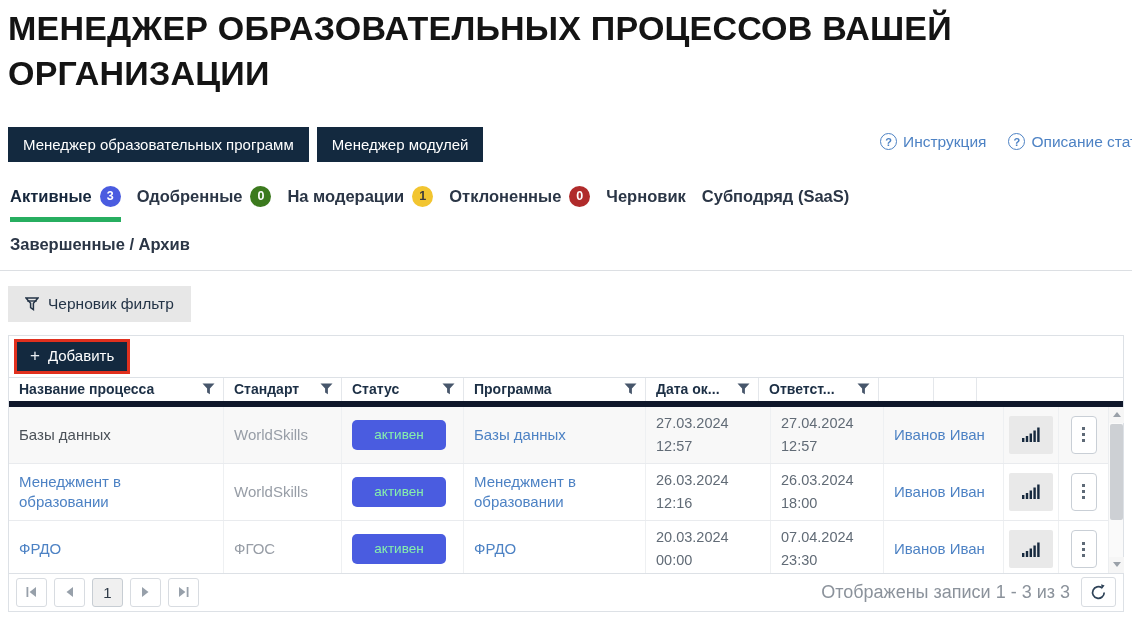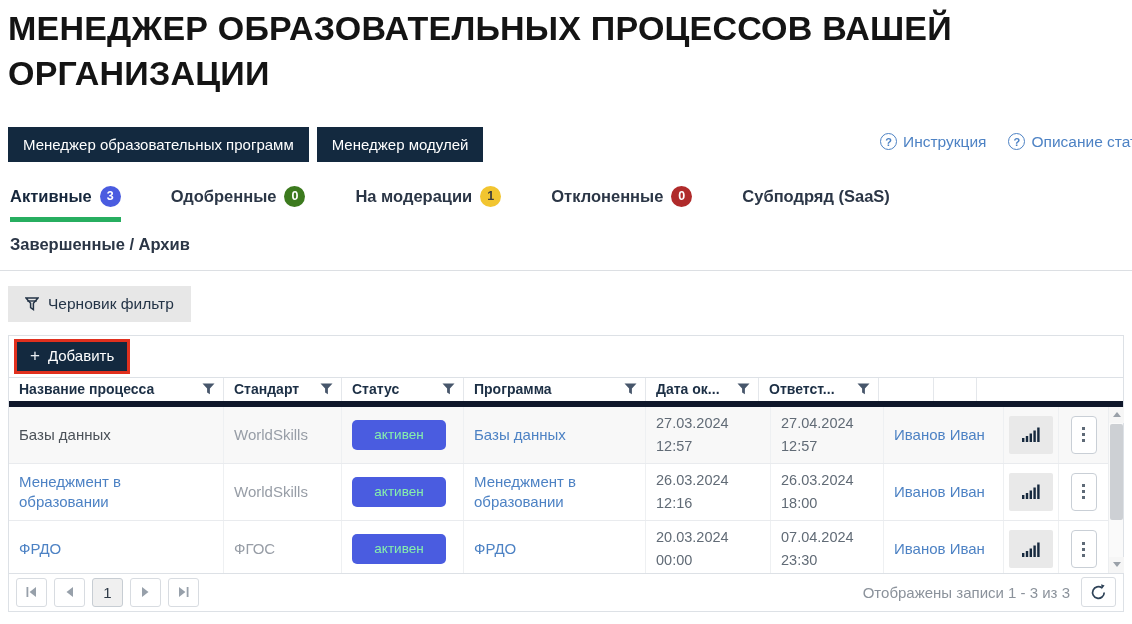--- a/index.html
+++ b/index.html
@@ -28,21 +28,21 @@
   }
   .help-links { position:absolute; left:872px; top:7px; display:flex; gap:22px; white-space:nowrap; align-items:center; }
   .help-link { color:#4d82c4; font-size:15.5px; display:flex; align-items:center; gap:6px; cursor:pointer; }
   .q-icon {
     width:17px; height:17px; border:1.5px solid #4d82c4; border-radius:50%;
     display:inline-flex; align-items:center; justify-content:center;
     font-size:11px; font-weight:700; flex:none;
   }
 
   
-  .tabs-row1 { display:flex; gap:50px; margin-top:23px; padding:0 2px; }
+  .tabs-row1 { display:flex; gap:16px; margin-top:23px; padding:0 2px; }
   .tab { font-size:16.5px; font-weight:600; color:#2b3646; padding-bottom:15px; display:flex; align-items:center; gap:8px; cursor:pointer; }
   .tab.active { font-weight:800; color:#15263b; border-bottom:5px solid #27ae60; padding-bottom:10px; }
   .badge {
     min-width:21px; height:21px; padding:0 4px; border-radius:11px; color:#fff;
     font-size:12.5px; font-weight:700; display:inline-flex; align-items:center; justify-content:center;
   }
   .tabs-row2 { padding:13px 2px 16px; }
   .tabs-row2 .tab { padding-bottom:0; }
   .divider { border:none; border-top:1px solid #dcdfe3; margin:0 -8px; }
 
@@ -119,21 +119,21 @@
     height:38px; border-top:1px solid #dde1e6; display:flex; align-items:center;
     padding:0 7px; background:#fff;
   }
   .pager-btn {
     width:31px; height:29px; border:1px solid #d8dce1; background:#fff; border-radius:3px;
     margin-right:7px; display:flex; align-items:center; justify-content:center; cursor:pointer;
     color:#2f3a47; font-size:15px; font-family:"Liberation Sans", sans-serif;
   }
   .pager-btn.current { background:#f0f0f0; border-color:#c7cdd3; }
   .footer-right { margin-left:auto; display:flex; align-items:center; gap:11px; }
-  .footer-info { color:#8b929b; font-size:15px; }
+  .footer-info { color:#8b929b; font-size:18px; }
   .refresh-btn {
     width:35px; height:30px; border:1px solid #d8dce1; background:#fff; border-radius:3px;
     display:flex; align-items:center; justify-content:center; cursor:pointer;
   }
 </style>
 </head>
 <body>
 
 <div class="page">
 
@@ -165,20 +165,23 @@
     </div>
     <div class="tab">
       <span>На модерации</span>
       <span class="badge" style="background-color: rgb(242, 197, 48); color: rgb(59, 59, 59);">1</span>
     </div>
     <div class="tab">
       <span>Отклоненные</span>
       <span class="badge" style="background-color: rgb(176, 43, 43);">0</span>
     </div>
     <div class="tab">
+      <span>Черновик</span>
+    </div>
+    <div class="tab">
       <span>Субподряд (SaaS)</span>
     </div>
   </div>
   <div class="tabs-row2">
     <div class="tab">
       <span>Завершенные / Архив</span>
     </div>
   </div>
 
   <hr class="divider">

